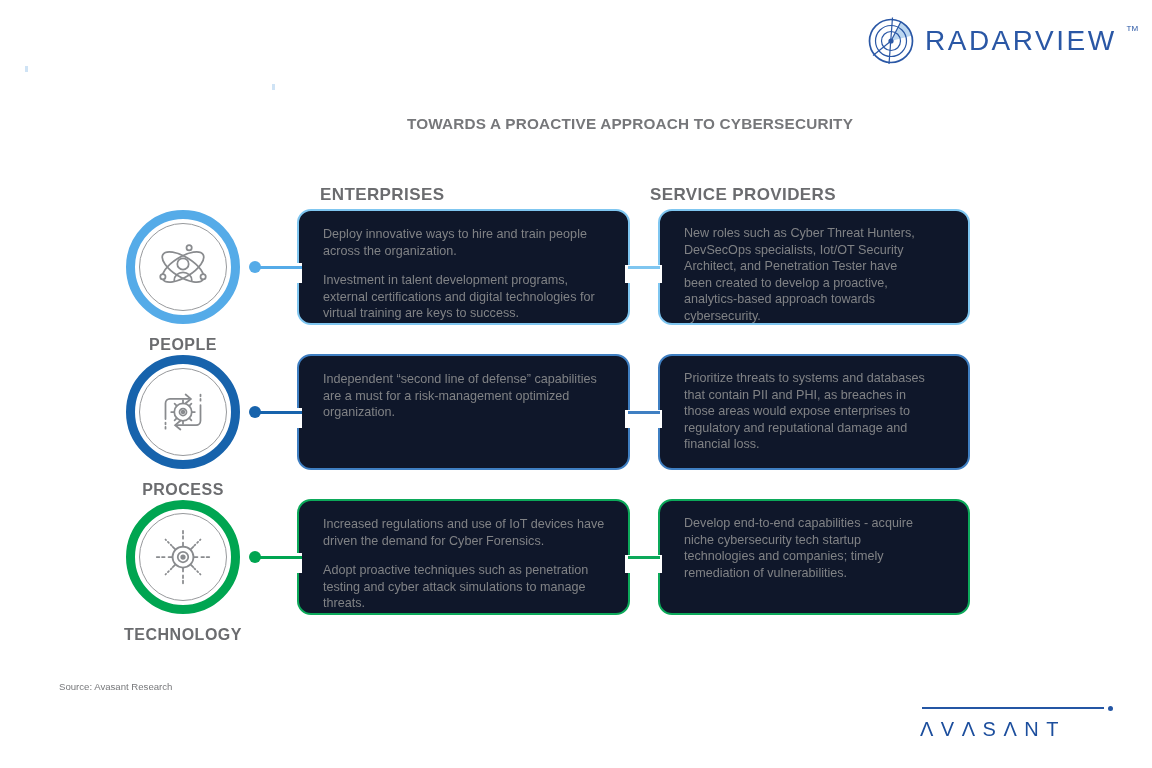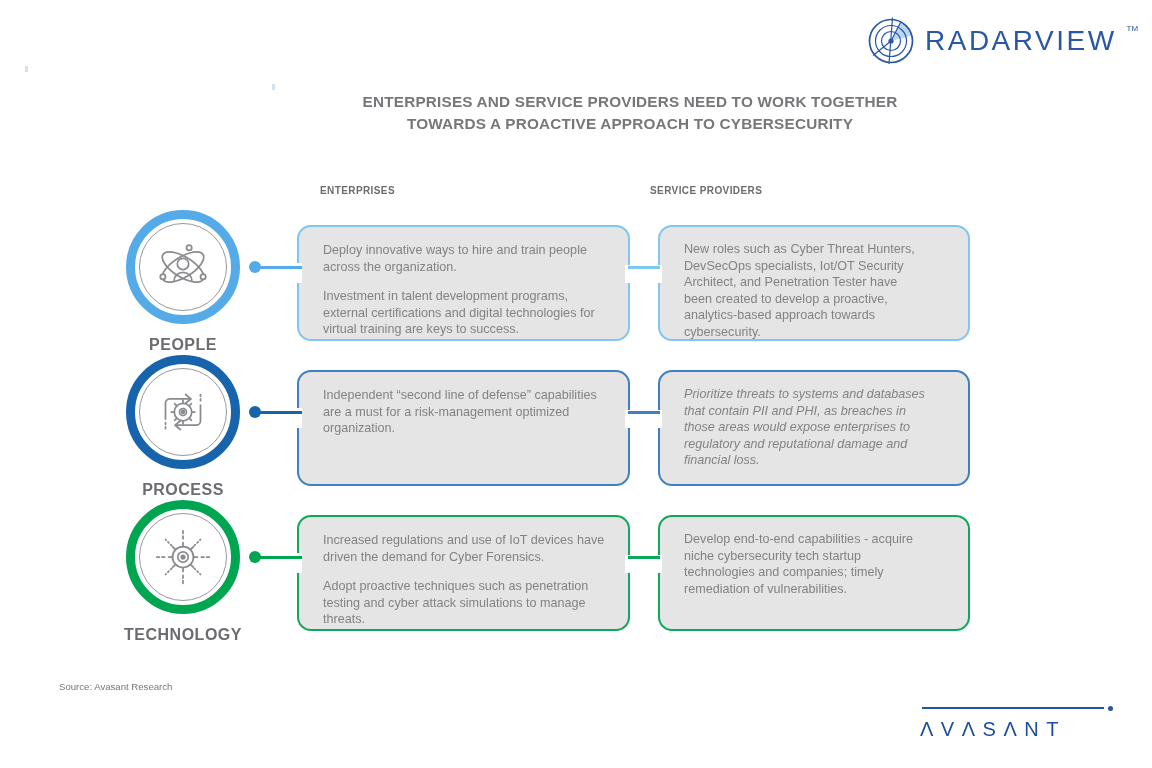--- a/index.html
+++ b/index.html
@@ -9,21 +9,21 @@
   }
   
   .radarview{position:absolute;left:866px;top:16px;display:flex;align-items:center;gap:9px;}
   .rv-text{font-size:28px;color:#2A57A5;letter-spacing:2.5px;font-weight:normal;}
   .rv-tm{font-size:8px;color:#2A57A5;align-self:flex-start;margin-top:8px;margin-left:1px;}
   .title{
     position:absolute;left:280px;width:700px;top:91px;margin:0;
     text-align:center;font-size:15.3px;font-weight:bold;color:#76777A;
     letter-spacing:.2px;line-height:1.45;
   }
-  .col-header{position:absolute;top:185px;font-size:10px;font-weight:bold;color:#6B6C6F;letter-spacing:.4px;}
+  .col-header{position:absolute;top:185px;font-size:17px;font-weight:bold;color:#6B6C6F;letter-spacing:.4px;}
   .col-header.ent{left:320px;}
   .col-header.sp{left:650px;}
   .speck{position:absolute;background:#cfe3f5;}
   
   .row{position:absolute;left:0;width:1152px;height:116px;}
   .row1{top:209px;--c:#55ABE8;--b:#7FC6F0;}
   .row2{top:354px;--c:#1763AC;--b:#3F7FC2;}
   .row3{top:499px;--c:#00A551;--b:#0CA95A;}
   .ring{
     position:absolute;left:126px;top:1px;width:114px;height:114px;box-sizing:border-box;
@@ -35,22 +35,22 @@
   }
   .row-icon{position:absolute;left:155px;top:30px;z-index:2;}
   .row-label{
     position:absolute;left:83px;top:127px;width:200px;text-align:center;
     font-size:16px;font-weight:bold;color:#6B6C6F;letter-spacing:.5px;
   }
   .dot{position:absolute;left:249px;top:52px;width:12px;height:12px;border-radius:50%;background:var(--c);z-index:3;}
   .icon-line{position:absolute;left:258px;top:57px;width:44px;height:2.5px;background:var(--c);z-index:3;}
   .crossbar{position:absolute;left:628px;top:57px;width:32px;height:2.5px;background:var(--b);z-index:3;}
   .box{
-    position:absolute;top:16px;height:116px;box-sizing:border-box;
-    border:2px solid var(--b);border-radius:14px;background:#e5e5e5;z-index:1;
+    position:absolute;top:0;height:116px;box-sizing:border-box;
+    border:2px solid var(--b);border-radius:14px;background:#0f172a;z-index:1;
   }
   .box.left{left:297px;width:333px;padding:15px 16px 0 24px;}
   .box.right{left:658px;width:312px;padding:14px 44px 0 24px;}
   .box p{margin:0 0 13px 0;font-size:12.6px;line-height:1.32;color:#808285;}
   .notch{position:absolute;background:#fff;z-index:2;}
   .notch.nl{left:293px;top:54px;width:9px;height:20px;}
   .notch.nr1{left:625px;top:56px;width:9px;height:18px;}
   .notch.nr2{left:653px;top:56px;width:9px;height:18px;}
   
   .source{position:absolute;left:59px;top:681px;font-size:9.6px;color:#77787B;}
@@ -80,21 +80,21 @@
         <line x1="25" y1="25" x2="7" y2="39.5" stroke="#2A57A5" stroke-width="1.2"></line>
         <line x1="25" y1="25" x2="35" y2="5.6" stroke="#2A57A5" stroke-width="1.2"></line>
         <circle cx="25" cy="25" r="2.6" fill="#2A57A5"></circle>
       </svg>
     </span>
     <span class="rv-text">RADARVIEW</span>
     <span class="rv-tm">TM</span>
   </div>
 
   <h1 class="title">
-    <span>ENTERPRISES AND SERVICE PROVIDERS NEED TO WORK TOGETHER</span><br>
+    <br>
     <span>TOWARDS A PROACTIVE APPROACH TO CYBERSECURITY</span>
   </h1>
 
   <div class="col-header ent">ENTERPRISES</div>
   <div class="col-header sp">SERVICE PROVIDERS</div>
 
   <div class="row row1">
     <div class="ring"></div>
     <div class="inner-circle"></div>
     <span class="row-icon">
@@ -145,21 +145,21 @@
         <line x1="39.1" y1="24.9" x2="41.6" y2="22.4"></line>
           <line x1="24.9" y1="39.1" x2="22.4" y2="41.6"></line>
         <circle cx="32" cy="32" r="4"></circle>
         <circle cx="32" cy="32" r="1.6" fill="#898B8E"></circle>
       </svg>
     </span>
     <div class="row-label">PROCESS</div>
     <div class="box left">
       <p>Independent “second line of defense” capabilities are a must for a risk-management optimized organization.</p>
     </div>
-    <div class="box right" style="padding-right:42px;font-style:italic;">
+    <div class="box right" style="padding-right:42px;">
       <p>Prioritize threats to systems and databases that contain PII and PHI, as breaches in those areas would expose enterprises to regulatory and reputational damage and financial loss.</p>
     </div>
     <div class="notch nl"></div>
     <div class="notch nr1"></div>
     <div class="notch nr2"></div>
     <div class="dot"></div>
     <div class="icon-line"></div>
     <div class="crossbar"></div>
   </div>
 

